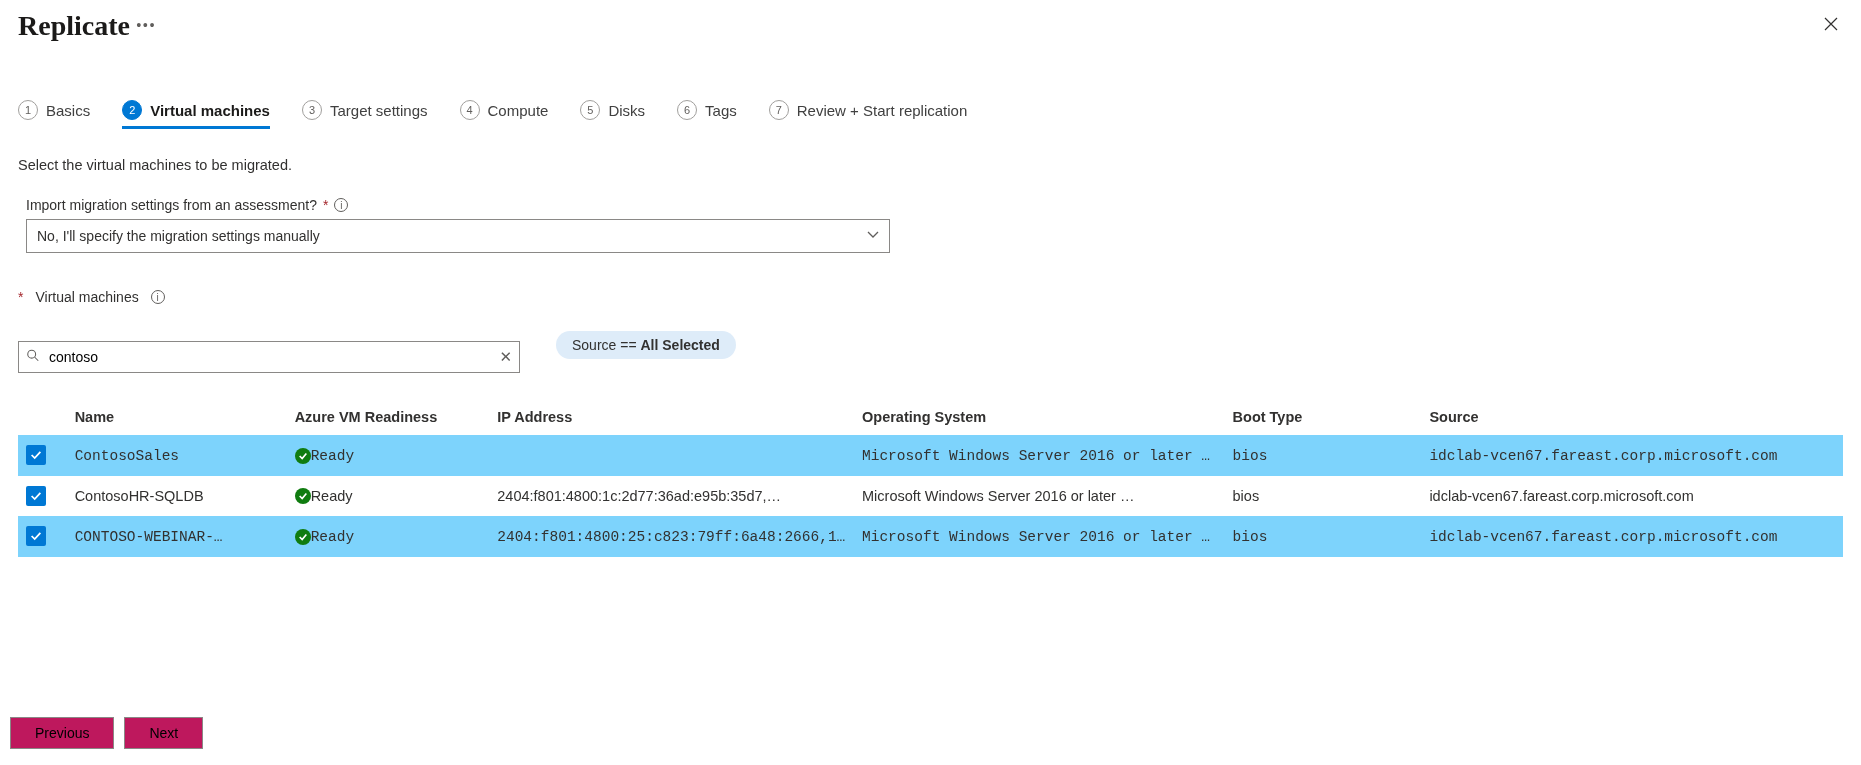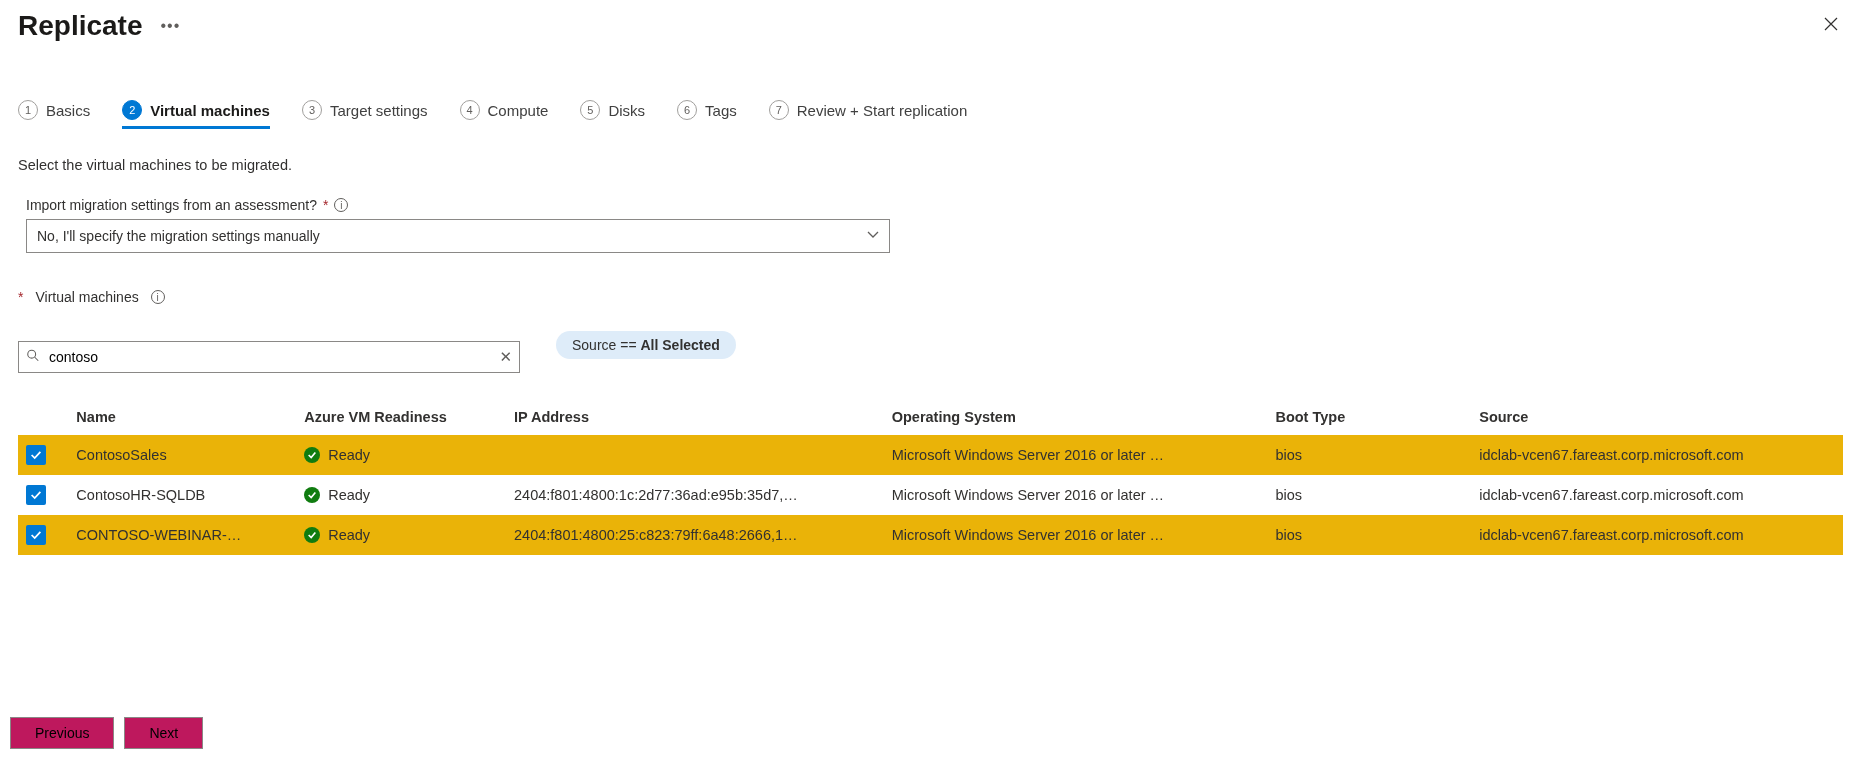--- a/index.html
+++ b/index.html
@@ -7,21 +7,22 @@
       font-family: "Segoe UI", -apple-system, sans-serif;
       font-size: 14px;
       color: #323130;
       background: #fff;
       padding: 10px 18px 20px 18px;
       position: relative;
     }
     .header-row {
       display: flex;
       align-items: center;
-      gap: 18px;
+      gap: 6px;
+      font-family: Liberation Serif, serif;
     }
     .page-title {
       font-size: 28px;
       font-weight: 600;
       color: #1b1a19;
     }
     .ellipsis-icon { color: #605e5c; font-size:16px; letter-spacing:1px;}
     .close-btn {
       position: absolute;
       top: 12px;
@@ -130,30 +131,30 @@
     .table { margin-top: 26px; width:100%; border-collapse:collapse; }
     .table th {
       text-align:left; font-weight:600; font-size:14.5px;
       padding: 10px 8px;
     }
     .table td {
       padding: 10px 8px;
       font-size:14.5px;
       white-space:nowrap; overflow:hidden; text-overflow:ellipsis;
     }
-    .table tr.row-odd { background:#eab308; }
+    .table tr.row-odd { background:#7dd3fc;font-family:Liberation Mono, monospace; }
     .chk {
       width:20px; height:20px;
       background:#0078d4;
       display:inline-flex; align-items:center; justify-content:center;
       color:#fff;
       border-radius:2px;
     }
     .chk svg { width:14px; height:14px; }
-    .ready-cell { display:flex; align-items:flex-end; gap:8px; }
+    .ready-cell { display:flex; align-items:flex-end; }
     .ready-icon {
       width:16px; height:16px; border-radius:50%; background:#107c10;
       display:inline-flex; align-items:center; justify-content:center;
     }
     .ready-icon svg { width:10px; height:10px; }
     .col-chk  { width:42px; }
     .col-name { width:190px; }
     .col-vm   { width:175px; }
     .col-ip   { width:315px; max-width:315px;}
     .col-os   { width:320px; max-width:320px;}

